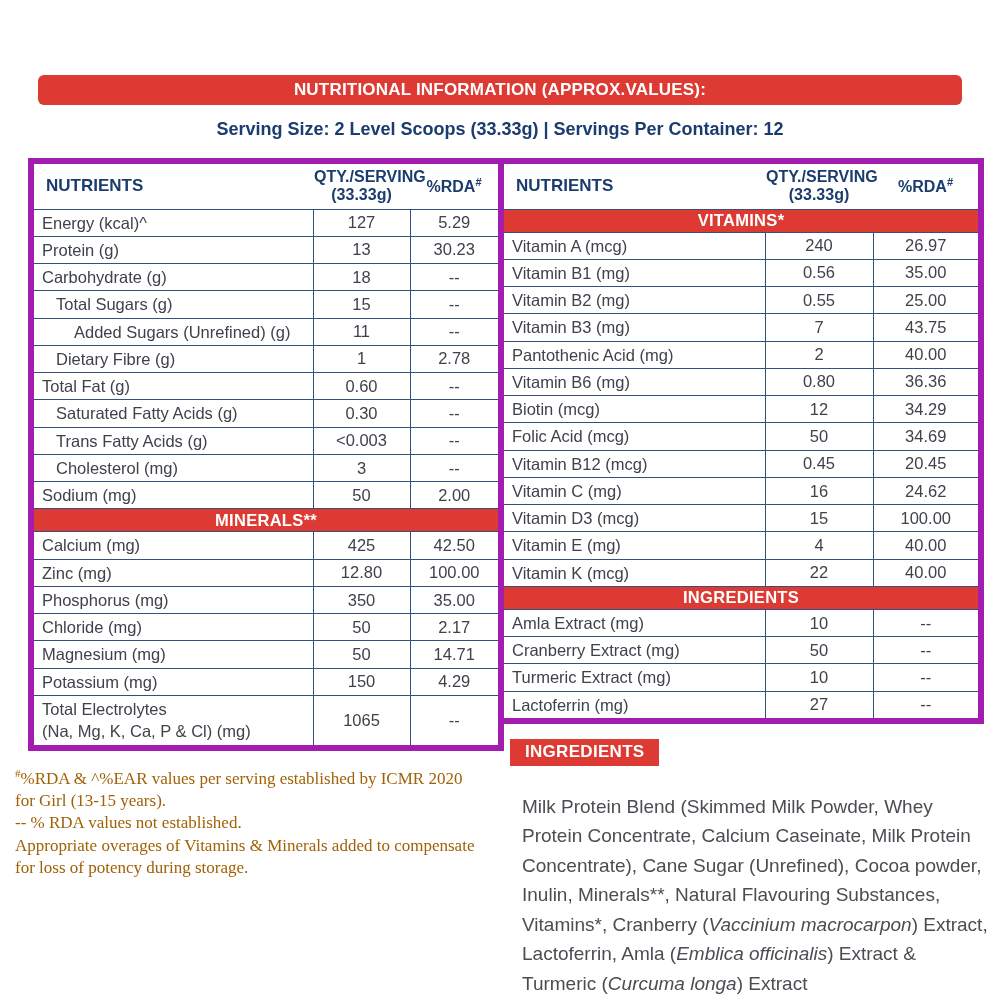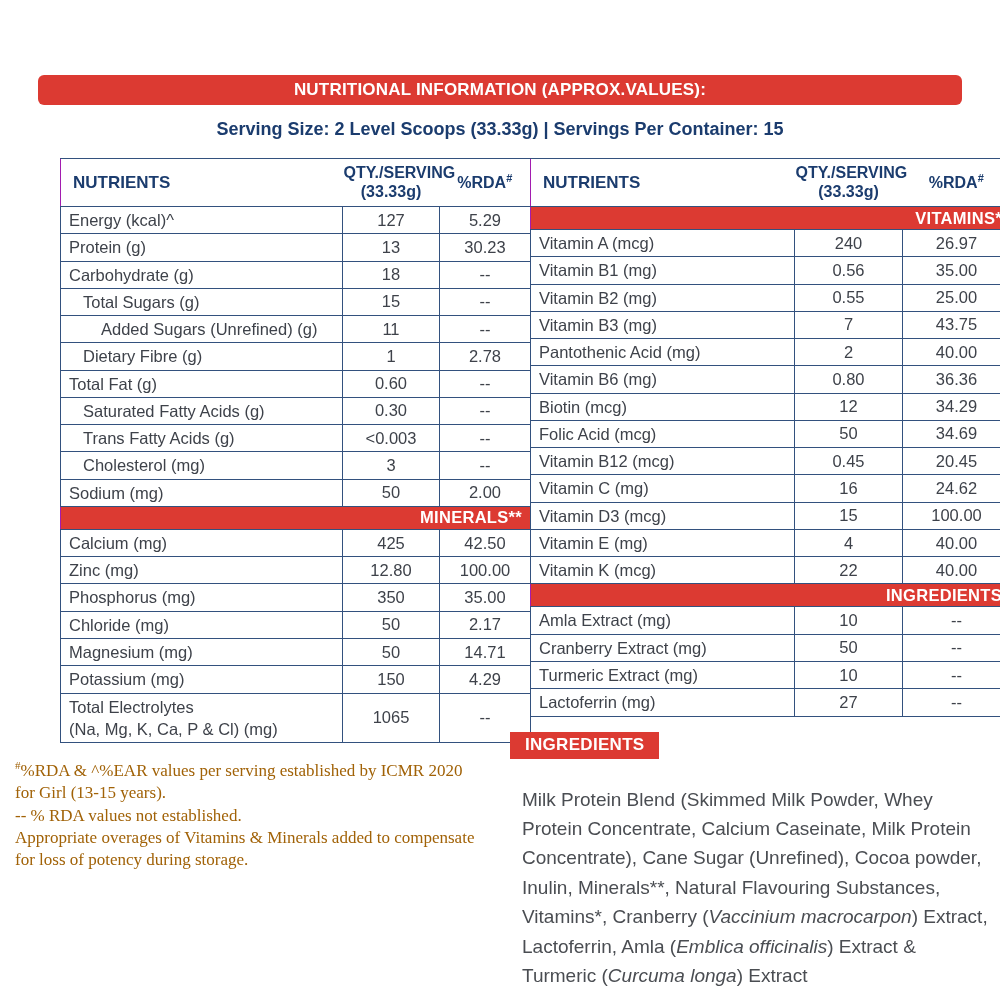--- a/index.html
+++ b/index.html
@@ -20,41 +20,41 @@
     color: #1b3c6e; font-weight: 700; font-size: 18px;
   }
   .tables {
     display: flex; align-items: flex-start;
     margin: 18px 0 0 28px;
   }
   .col-left  { width: 470px; }
   .col-right { width: 480px; }
   table {
     border-collapse: collapse; table-layout: fixed;
-    border: 1px solid #a21caf; width: 100%; margin-left: 32px;
+    border: 6px solid #a21caf; width: 100%;
   }
   th, td { border: 1px solid #33517e; }
   thead th {
     border-left: none; border-right: none;
     height: 48px; color: #1b3c6e; vertical-align: middle;
     font-size: 16px; line-height: 1.15;
   }
   th.col-nutrients { text-align: left; padding-left: 12px; font-size: 17px; }
   th .blk { display: block; }
   sup { font-size: 11px; }
   td { height: 25px; font-size: 16.5px; color: #3e424a; }
   td.label { text-align: left; padding: 2px 8px; white-space: pre-line; line-height: 1.35; }
   td.label.ind1 { padding-left: 22px; }
   td.label.ind2 { padding-left: 40px; }
   td.num { text-align: center; padding: 2px 4px; }
   tr.section-row td {
     background: #dc3a32; color: #ffffff; font-weight: 700;
     font-size: 16.5px; letter-spacing: .3px;
     border-left: none; border-right: none;
-    height: 23px; padding: 1px 8px; text-align: right;
+    height: 23px; padding: 1px 8px; text-align: center;
   }
   
   .tbl-left  col.c-label { width: 282px; }
   .tbl-left  col.c-qty   { width: 97px;  }
   .tbl-left  col.c-rda   { width: 91px;  }
   .tbl-right col.c-label { width: 264px; }
   .tbl-right col.c-qty   { width: 108px; }
   .tbl-right col.c-rda   { width: 108px; }
 
   .footnote {
@@ -70,21 +70,21 @@
   .ing-text {
     margin-left: 24px; width: 468px;
     color: #4a4d52; font-size: 19px; line-height: 1.55;
   }
 </style>
 </head>
 <body>
 
 <div class="title-bar">NUTRITIONAL INFORMATION (APPROX.VALUES):</div>
 
-<div class="serving-line">Serving Size: 2 Level Scoops (33.33g) | Servings Per Container: 15</div>
+<div class="serving-line">Serving Size: 2 Level Scoops (33.33g) | Servings Per Container: 12</div>
 
 <div class="tables">
 
   <div class="col-left">
     <table class="tbl-left">
       <colgroup>
           <col class="c-label">
           <col class="c-qty">
           <col class="c-rda">
         </colgroup>

